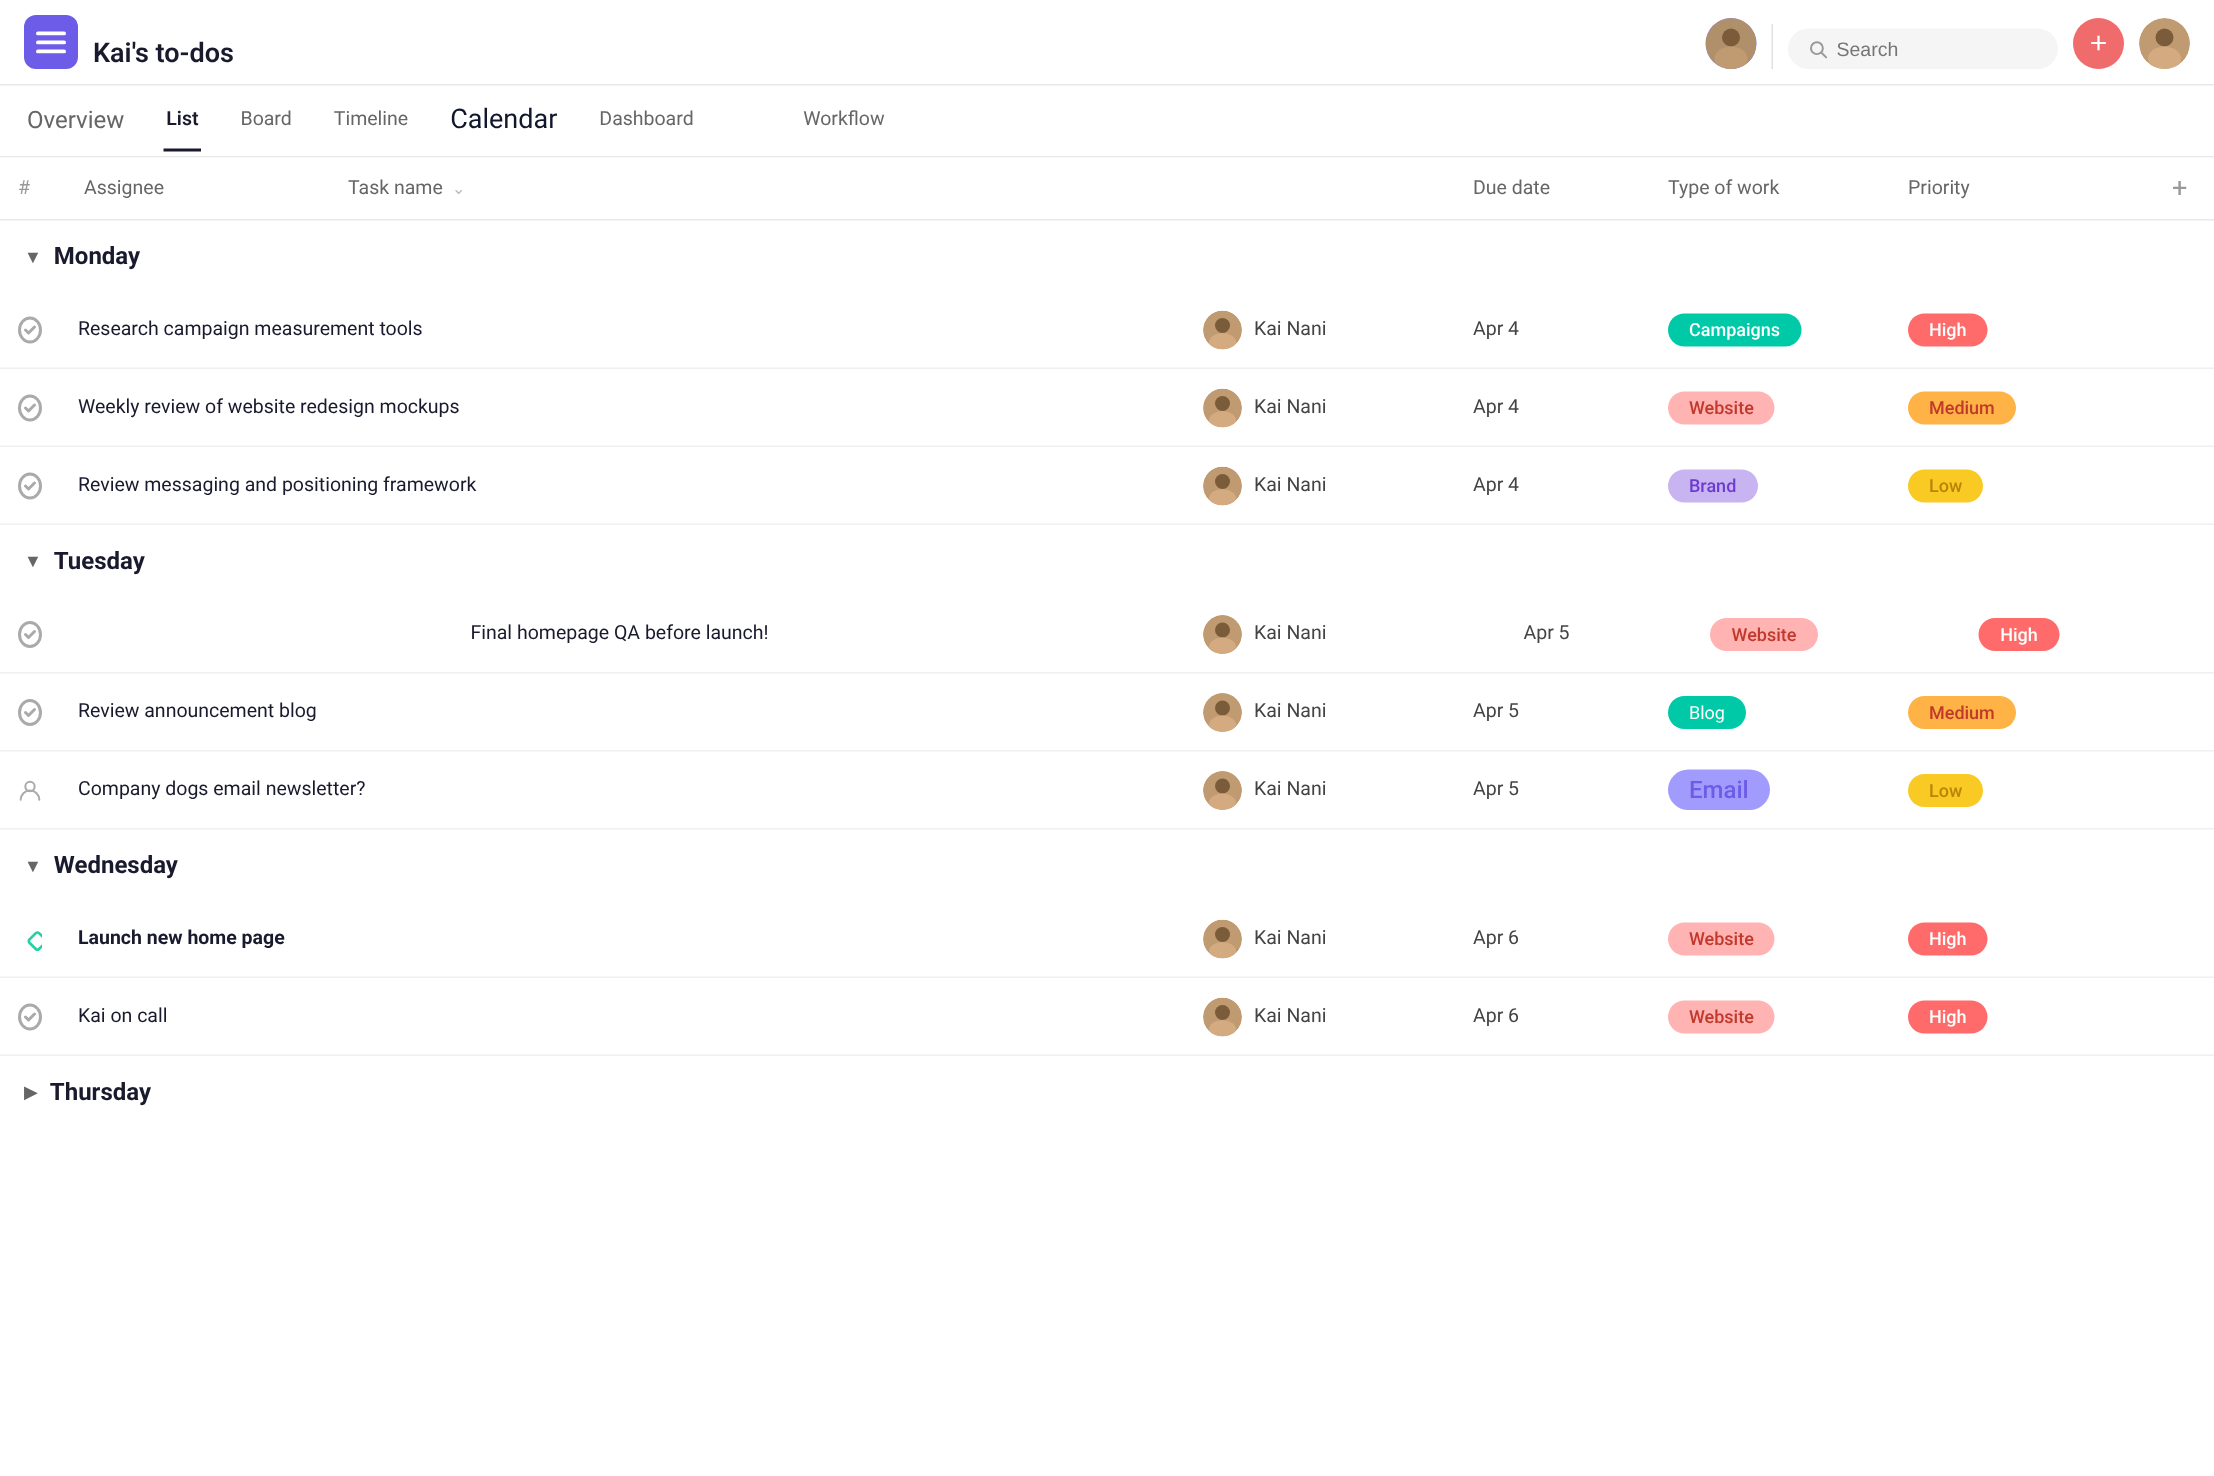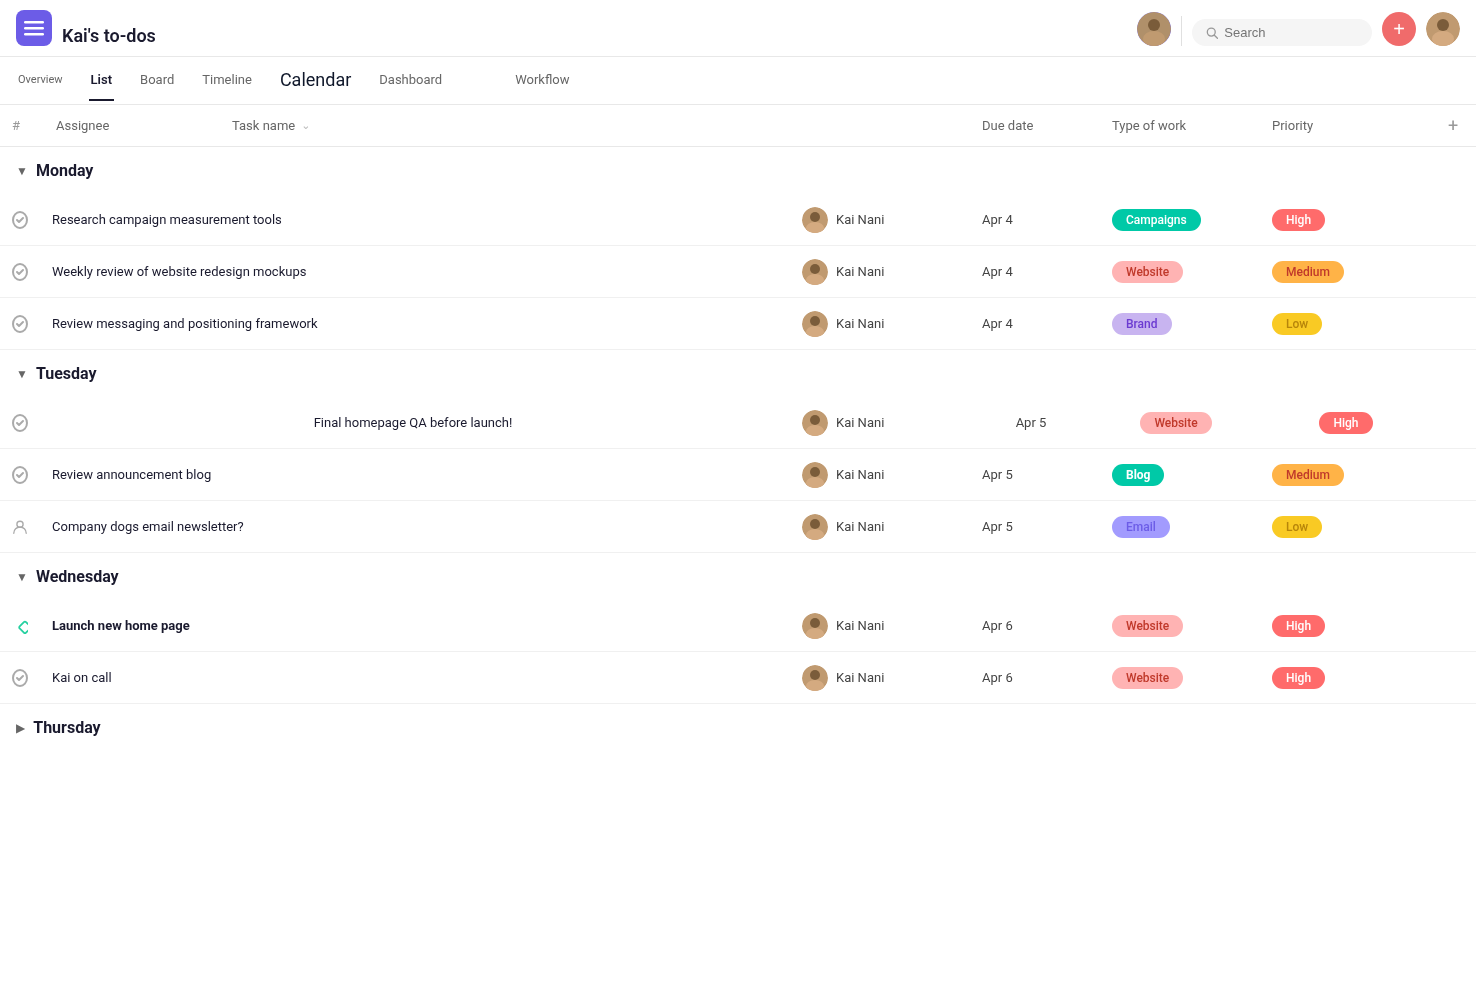--- a/index.html
+++ b/index.html
@@ -36,21 +36,21 @@
   <div style="width:34px;height:34px;border-radius:50%;overflow:hidden;">
     <svg width="34" height="34" viewBox="0 0 34 34">
         <circle cx="17" cy="17" r="17" fill="#c09a70"></circle>
         <ellipse cx="17" cy="13" rx="6" ry="6" fill="#7a5c3a"></ellipse>
         <ellipse cx="17" cy="27" rx="11" ry="8" fill="#d4aa80"></ellipse>
       </svg>
   </div>
 </div>
 
 <div style="display:flex;align-items:center;padding:0 16px;border-bottom:1px solid #e8e8e8;gap:24px;">
-  <span style="padding:12px 2px;font-size:11px;color:#666;cursor:pointer;border-bottom:2px solid transparent;">Overview</span>
+  <span style="padding:12px 2px;font-size:16px;color:#666;cursor:pointer;border-bottom:2px solid transparent;">Overview</span>
   <span style="padding:12px 2px;font-size:13px;color:#1a1a2e;font-weight:600;cursor:pointer;border-bottom:2px solid #1a1a2e;">List</span>
   <span style="padding:12px 2px;font-size:13px;color:#666;cursor:pointer;border-bottom:2px solid transparent;">Board</span>
   <span style="padding:12px 2px;font-size:13px;color:#666;cursor:pointer;border-bottom:2px solid transparent;">Timeline</span>
   <span style="padding:12px 2px;font-size:18px;color:#0f172a;cursor:pointer;border-bottom:2px solid transparent;">Calendar</span>
   <span style="padding:12px 2px;font-size:13px;color:#666;cursor:pointer;border-bottom:2px solid transparent;">Dashboard</span>
   <span style="padding:12px 2px;font-size:13px;color:#666;cursor:pointer;border-bottom:2px solid transparent;margin-left:45px;">Workflow</span>
 </div>
 
 <div style="display:flex;align-items:center;border-bottom:1px solid #e8e8e8;background:#fff;position:sticky;top:0;z-index:10;">
   <div style="width:40px;padding:10px 12px;color:#999;font-size:13px;flex-shrink:0;">#</div>
@@ -210,21 +210,21 @@
           <svg width="26" height="26" viewBox="0 0 26 26">
               <circle cx="13" cy="13" r="13" fill="#c09a70"></circle>
               <ellipse cx="13" cy="10" rx="5" ry="5" fill="#7a5c3a"></ellipse>
               <ellipse cx="13" cy="21" rx="9" ry="6" fill="#d4aa80"></ellipse>
             </svg>
         </div>
         Kai Nani
       </div>
       <div style="width:130px;padding:0 16px;font-size:13px;color:#444;flex-shrink:0;">Apr 5</div>
       <div style="width:160px;padding:0 16px;flex-shrink:0;">
-        <span style="display:inline-flex;align-items:center;padding:4px 14px;border-radius:20px;font-size:12px;font-weight:700;background:#00c9a7;color:#fff;">Blog</span>
+        <span style="display:inline-flex;align-items:center;padding:4px 14px;border-radius:20px;font-size:12px;font-weight:400;background:#00c9a7;color:#fff;">Blog</span>
       </div>
       <div style="width:180px;padding:0 16px;flex-shrink:0;">
         <span style="display:inline-flex;align-items:center;padding:4px 14px;border-radius:20px;font-size:12px;font-weight:500;background:#ffb347;color:#c0392b;">Medium</span>
       </div>
       <div style="width:40px;flex-shrink:0;"></div>
     </div>
 
     <div style="display:flex;align-items:center;border-bottom:1px solid #f0f0f0;min-height:52px;">
       <div style="width:40px;padding:0 12px;display:flex;align-items:center;justify-content:center;flex-shrink:0;">
         <svg width="18" height="18" viewBox="0 0 18 18" fill="none">
@@ -238,21 +238,21 @@
           <svg width="26" height="26" viewBox="0 0 26 26">
               <circle cx="13" cy="13" r="13" fill="#c09a70"></circle>
               <ellipse cx="13" cy="10" rx="5" ry="5" fill="#7a5c3a"></ellipse>
               <ellipse cx="13" cy="21" rx="9" ry="6" fill="#d4aa80"></ellipse>
             </svg>
         </div>
         Kai Nani
       </div>
       <div style="width:130px;padding:0 16px;font-size:13px;color:#444;flex-shrink:0;">Apr 5</div>
       <div style="width:160px;padding:0 16px;flex-shrink:0;">
-        <span style="display:inline-flex;align-items:center;padding:4px 14px;border-radius:20px;font-size:12px;font-weight:500;background:#a29bfe;color:#6c5ce7;">Email</span>
+        <span style="display:inline-flex;align-items:center;padding:4px 14px;border-radius:20px;font-size:16px;font-weight:500;background:#a29bfe;color:#6c5ce7;">Email</span>
       </div>
       <div style="width:180px;padding:0 16px;flex-shrink:0;">
         <span style="display:inline-flex;align-items:center;padding:4px 14px;border-radius:20px;font-size:12px;font-weight:500;background:#f9ca24;color:#b7850a;">Low</span>
       </div>
       <div style="width:40px;flex-shrink:0;"></div>
     </div>
   </div>
 
   <div>
     <div style="display:flex;align-items:center;padding:14px 16px;gap:8px;cursor:pointer;">

